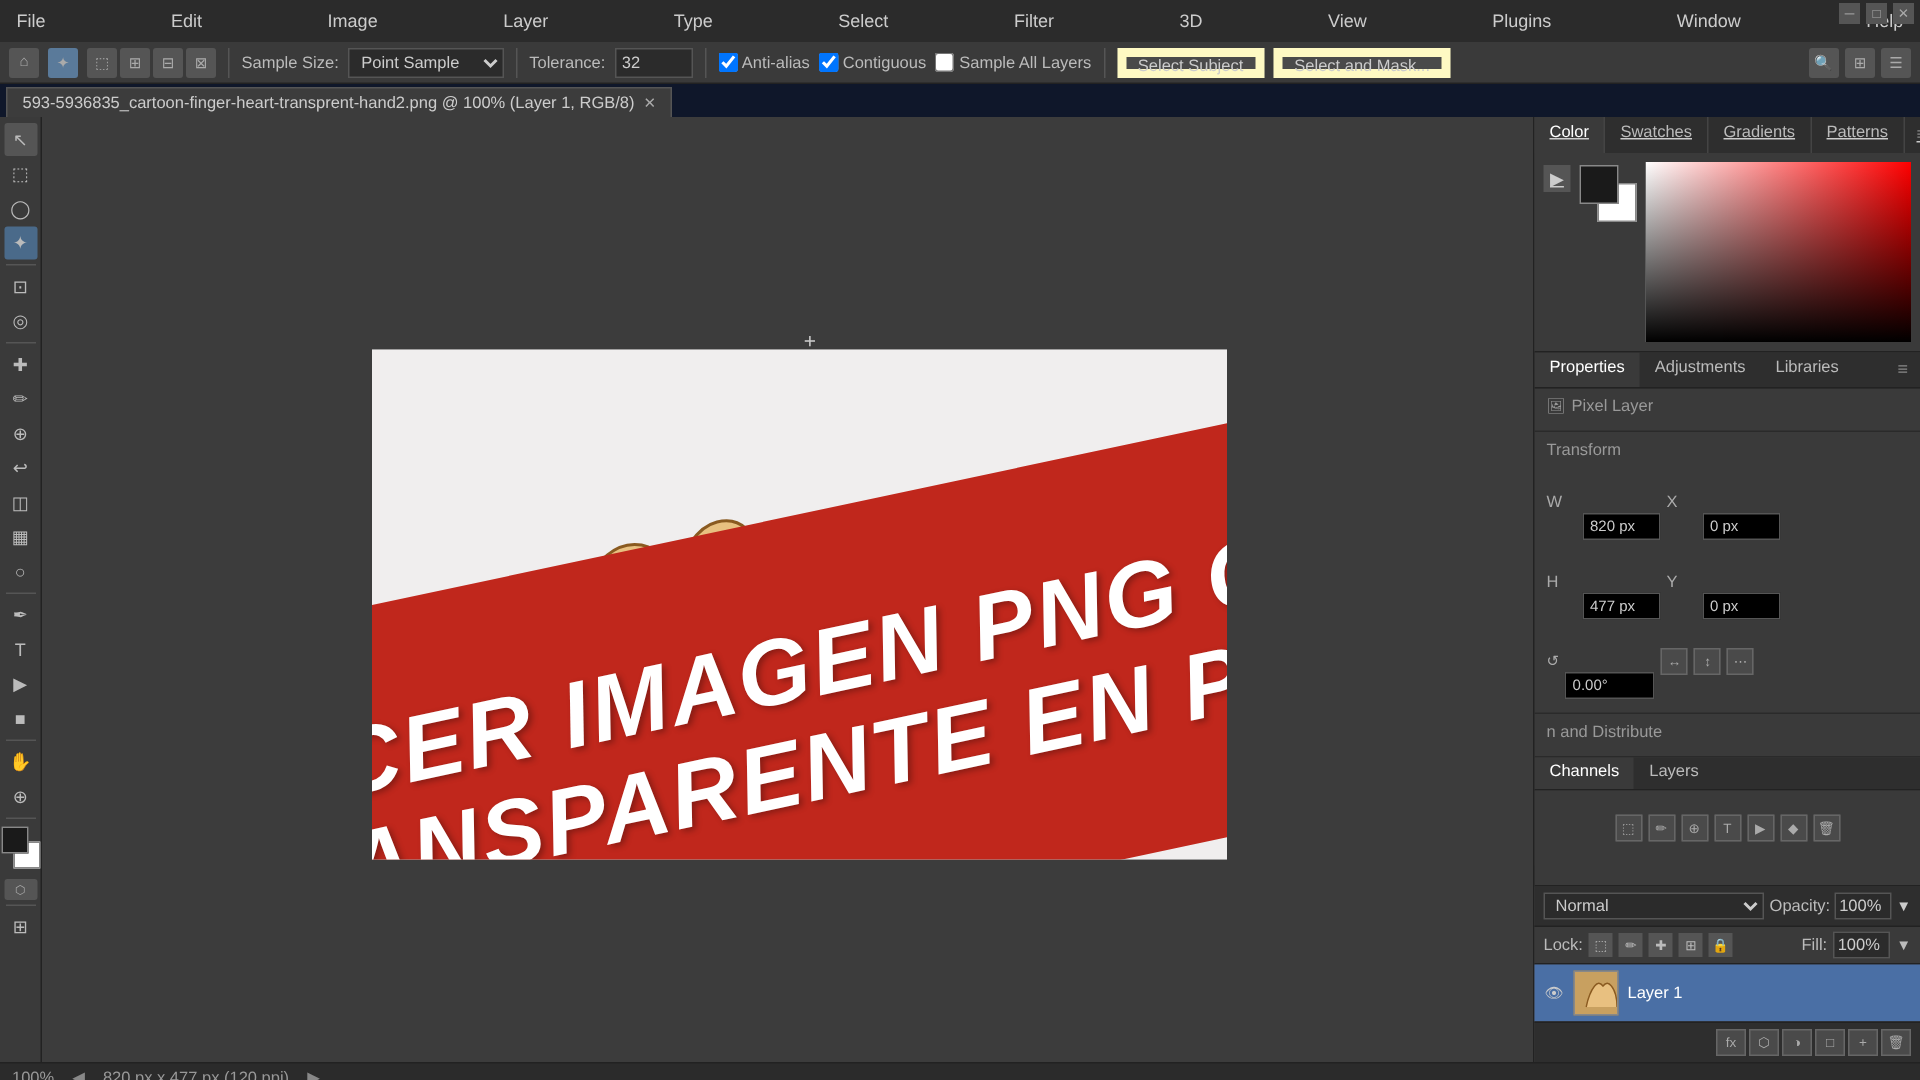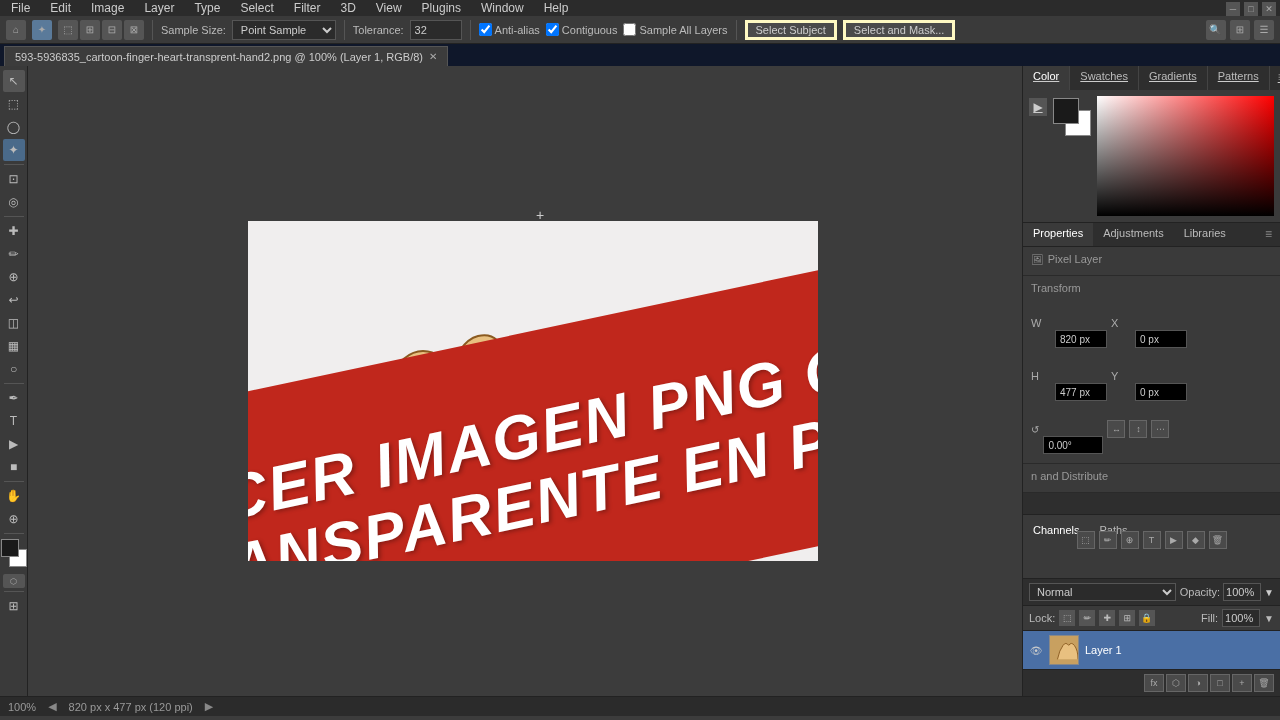--- a/index.html
+++ b/index.html
@@ -1,26 +1,27 @@
 <!DOCTYPE html>
 <html><head>
   <meta charset="utf-8">
   <style>
     * { margin: 0; padding: 0; box-sizing: border-box; }
     body { width: 1280px; height: 720px; overflow: hidden; background: #3c3c3c; font-family: 'Arial', sans-serif; font-size: 12px; color: #ccc; }
 
     
     #menubar {
-      height: 16px;
+      height: 28px;
       background: #2b2b2b;
       display: flex;
       align-items: center;
       padding: 0 4px;
       gap: 6px;
       position: relative;
+      justify-content: space-between;
     }
     .menu-item {
       padding: 2px 7px;
       color: #ccc;
       font-size: 12px;
       cursor: pointer;
       white-space: nowrap;
     }
     .window-controls {
       position: absolute;
@@ -70,21 +71,21 @@
       padding: 1px 4px;
       height: 20px;
       width: 52px;
     }
     .opt-checkbox-wrap {
       display: flex; align-items: center; gap: 3px;
     }
     .opt-checkbox-wrap input { cursor: pointer; }
     .opt-btn {
       background: #4a4a4a;
-      border: 3px solid #fef9c3;
+      border: 6px solid #fef9c3;
       color: #ccc;
       font-size: 11px;
       padding: 0 8px;
       cursor: pointer;
       height: 20px;
       white-space: nowrap;
     }
     .opt-divider {
       width: 1px; height: 20px;
       background: #555;
@@ -365,21 +366,20 @@
       display: flex;
       background: #2e2e2e;
       height: 22px;
       border-bottom: 1px solid #222;
     }
     .ch-tab {
       padding: 3px 10px;
       font-size: 11px;
       color: #bbb;
       cursor: pointer;
-      margin-top: 28px;
     }
     .ch-tab.active { background: #3a3a3a; color: #fff; }
 
     
     #layers-panel {
       background: #3a3a3a;
       border-top: 1px solid #222;
     }
     .layers-controls {
       display: flex;
@@ -716,21 +716,21 @@
       </div>
 
       <div class="props-section">
         <div class="props-section-title">
           <span>n and Distribute</span>
         </div>
       </div>
 
       <div class="ch-tabs">
         <div class="ch-tab active">Channels</div>
-        <div class="ch-tab">Paths</div>
+        <div class="ch-tab">Layers</div>
       </div>
       <div style="height:50px;background:#3a3a3a;display:flex;align-items:center;justify-content:center;">
         <div style="display:flex;gap:4px;">
           <div class="props-icon-btn">⬚</div>
           <div class="props-icon-btn">✏</div>
           <div class="props-icon-btn">⊕</div>
           <div class="props-icon-btn">T</div>
           <div class="props-icon-btn">▶</div>
           <div class="props-icon-btn">◆</div>
           <div class="props-icon-btn">🗑</div>

